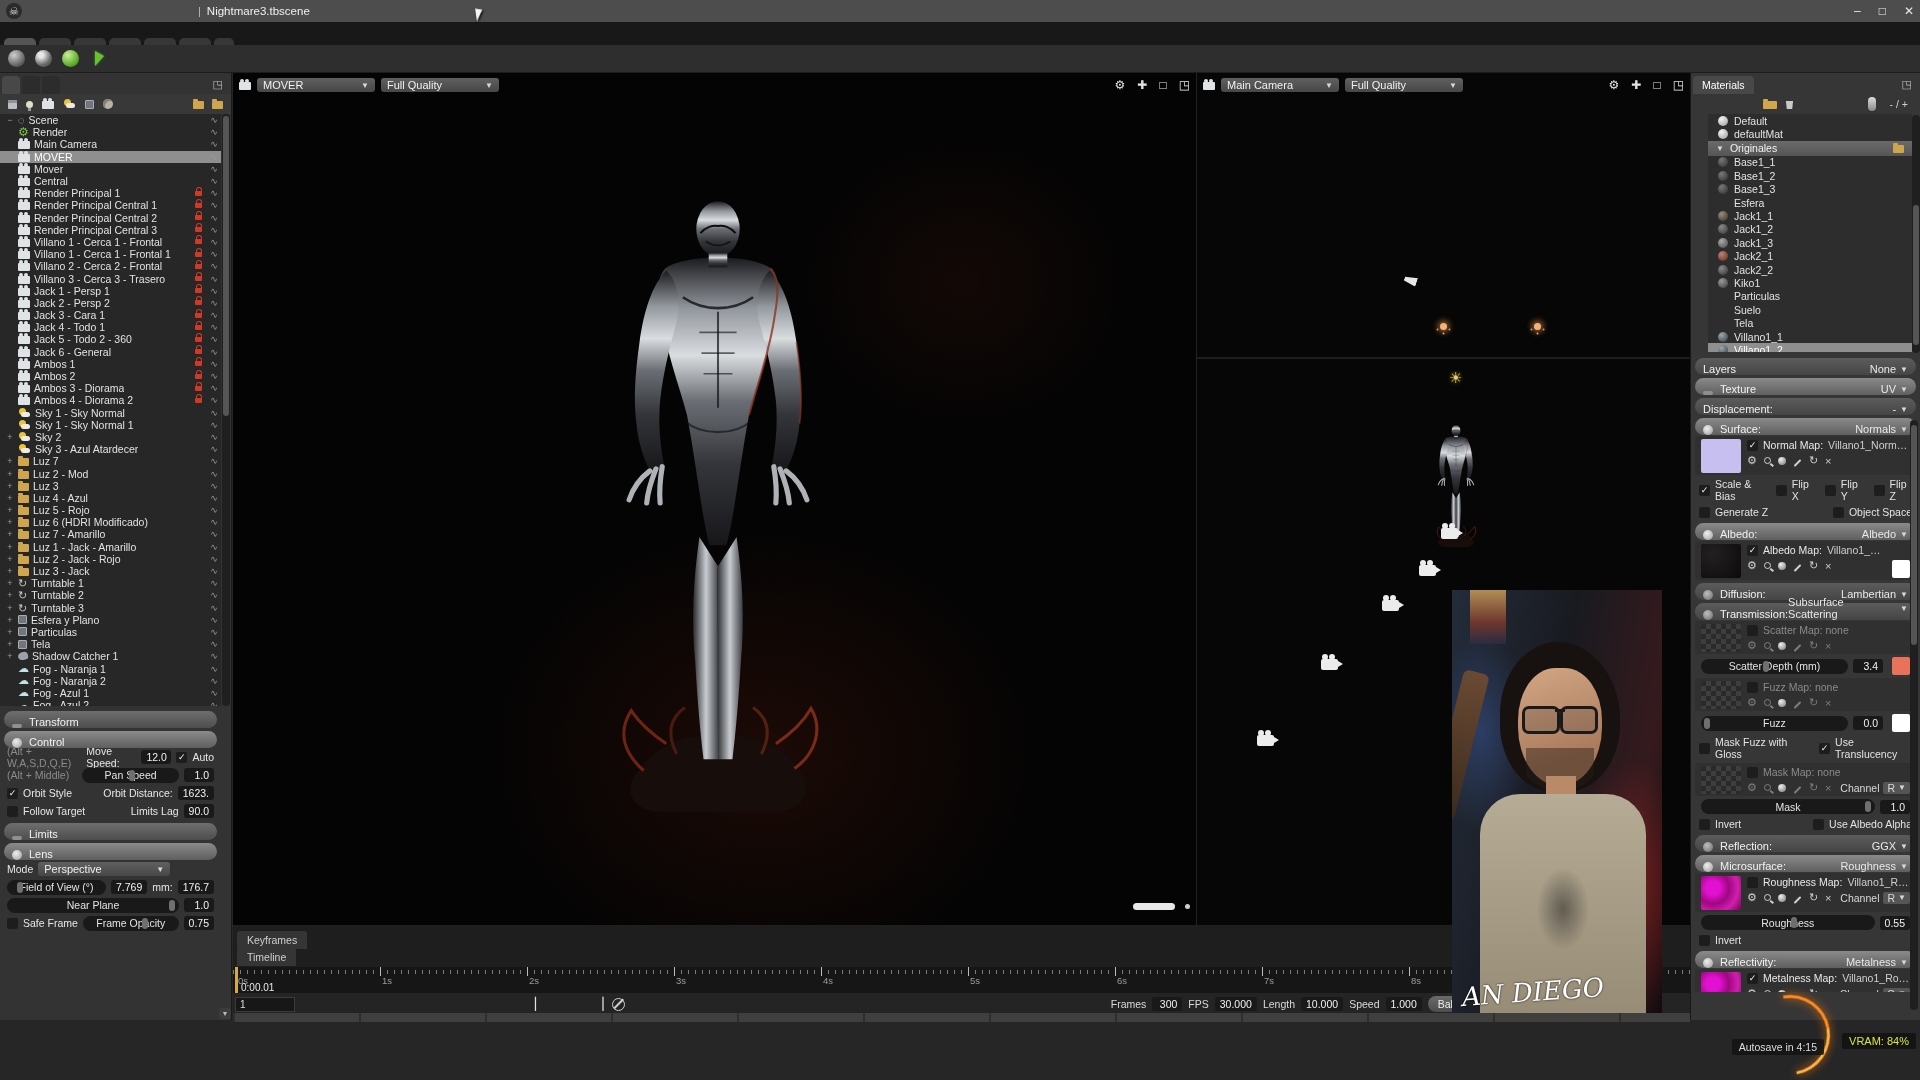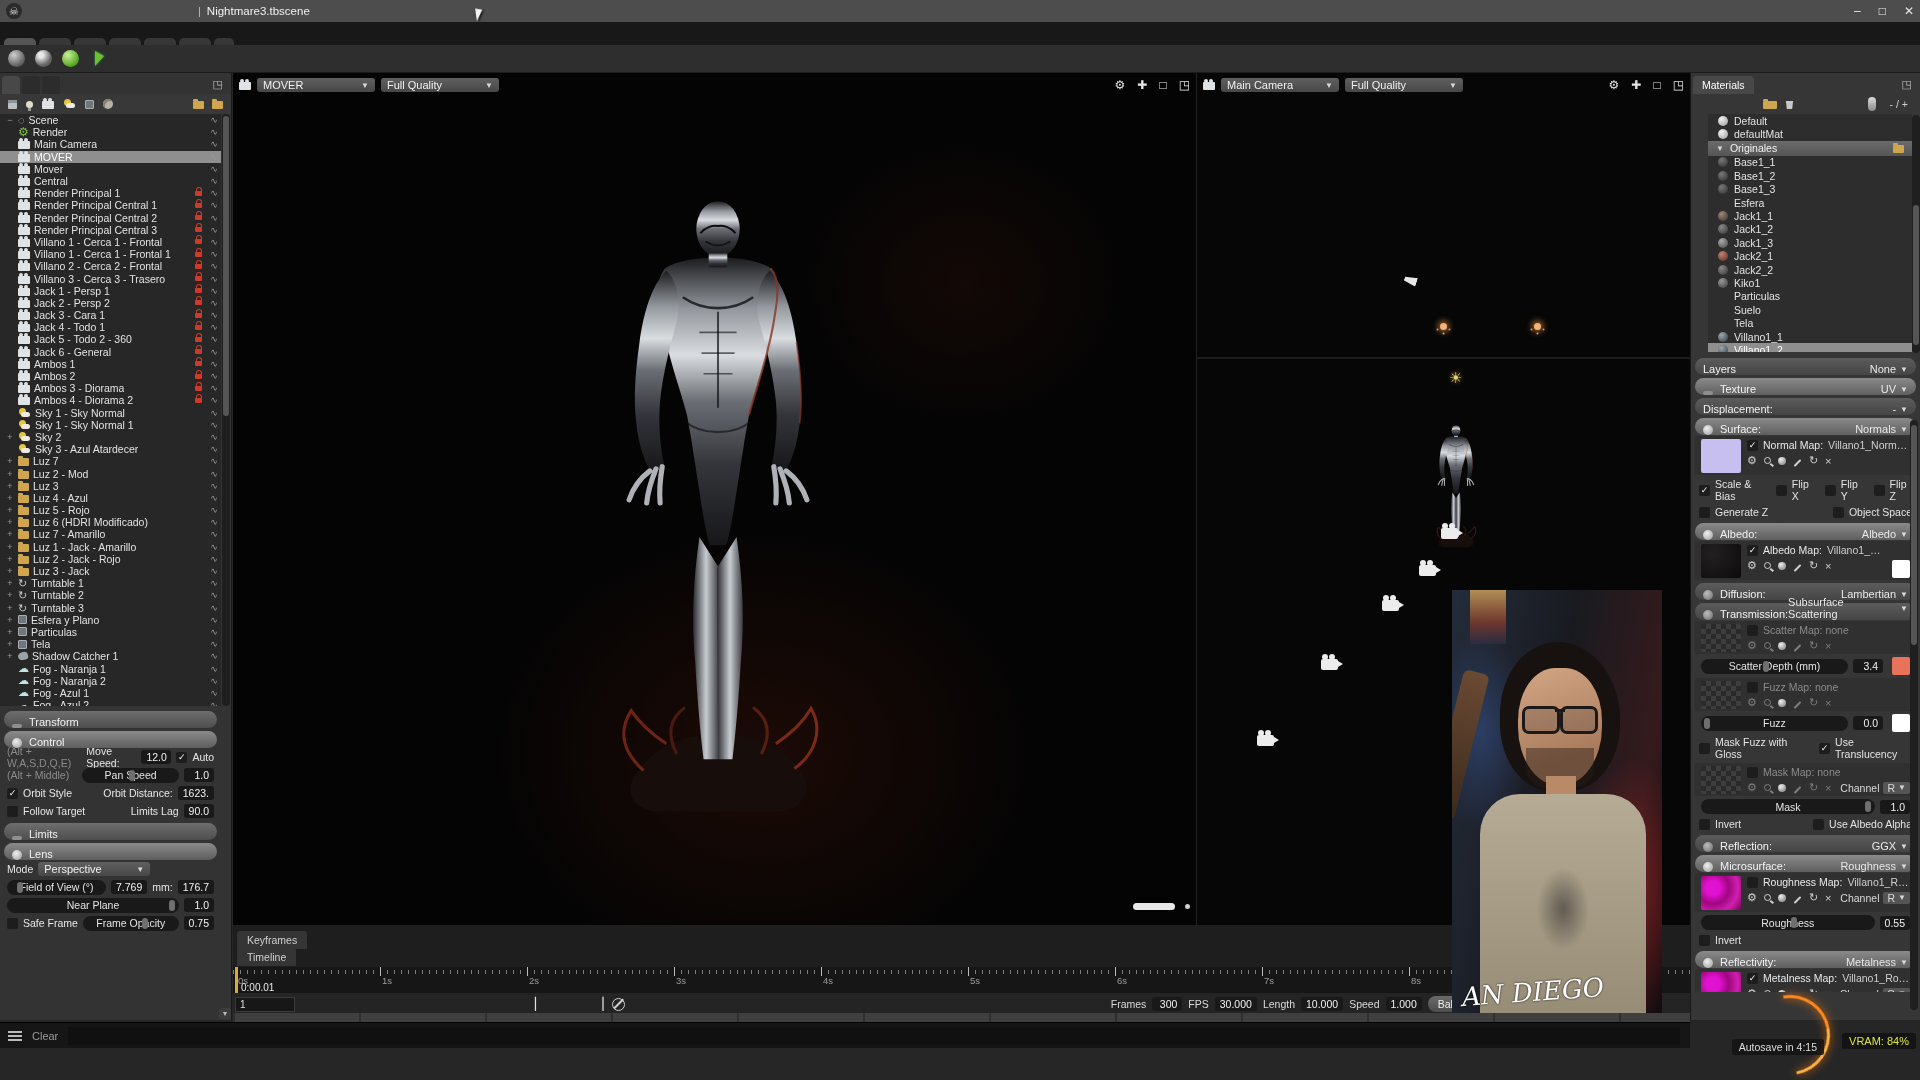--- a/index.html
+++ b/index.html
@@ -670,21 +670,21 @@
     <div class="pill-h">
         <span class="tog dash"></span>
         <span>Limits</span>
       </div>
     <div class="pill-h lit">
         <span class="tog"></span>
         <span>Lens</span>
       </div>
     <div class="ctl-row">
       <span>Mode</span>
-      <span class="drop" style="width:112px">
+      <span class="drop" style="width:132px">
           <span>Perspective</span>
           <span class="caret">▼</span>
         </span>
     </div>
     <div class="ctl-row">
       <span class="slider">
           <span>Field of View (°)</span>
           <span class="knob" style="left:10px"></span>
         </span>
       <span class="vbox">7.769</span>
@@ -1218,25 +1218,20 @@
         <span>Length</span>
         <span class="vbox">10.000</span>
         <span>Speed</span>
         <span class="vbox">1.000</span>
         <span id="bake">Bake Speed</span>
       </span>
     </div>
   </div>
   <div id="keytrack" class="abs"></div>
 
-  <div id="console" class="abs">
-    <span class="console-icon"></span>
-    <span style="color:#9a9a9a">Clear</span>
-    <span class="field"></span>
-  </div>
 
   <div id="webcam" class="abs">
     <div id="wc-glow-r"></div>
       <div id="wc-glow-l"></div>
     <div id="wc-poster"></div>
     <div id="wc-guitar"></div>
     <div class="hair"></div>
     <div class="face"></div>
     <div class="glasses">
         <i></i>

